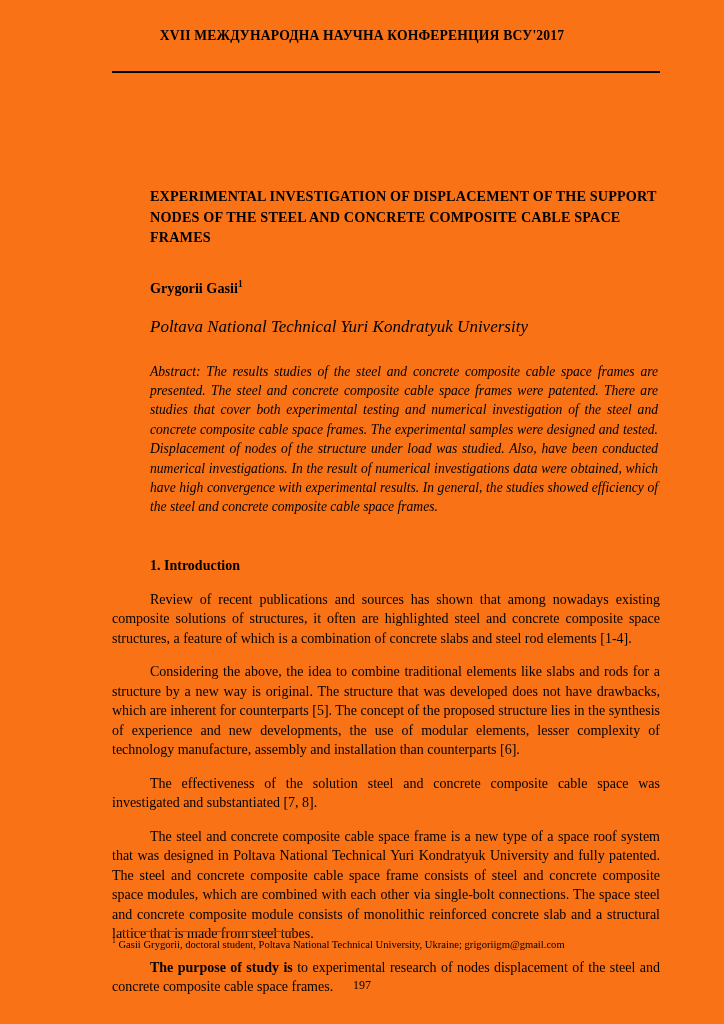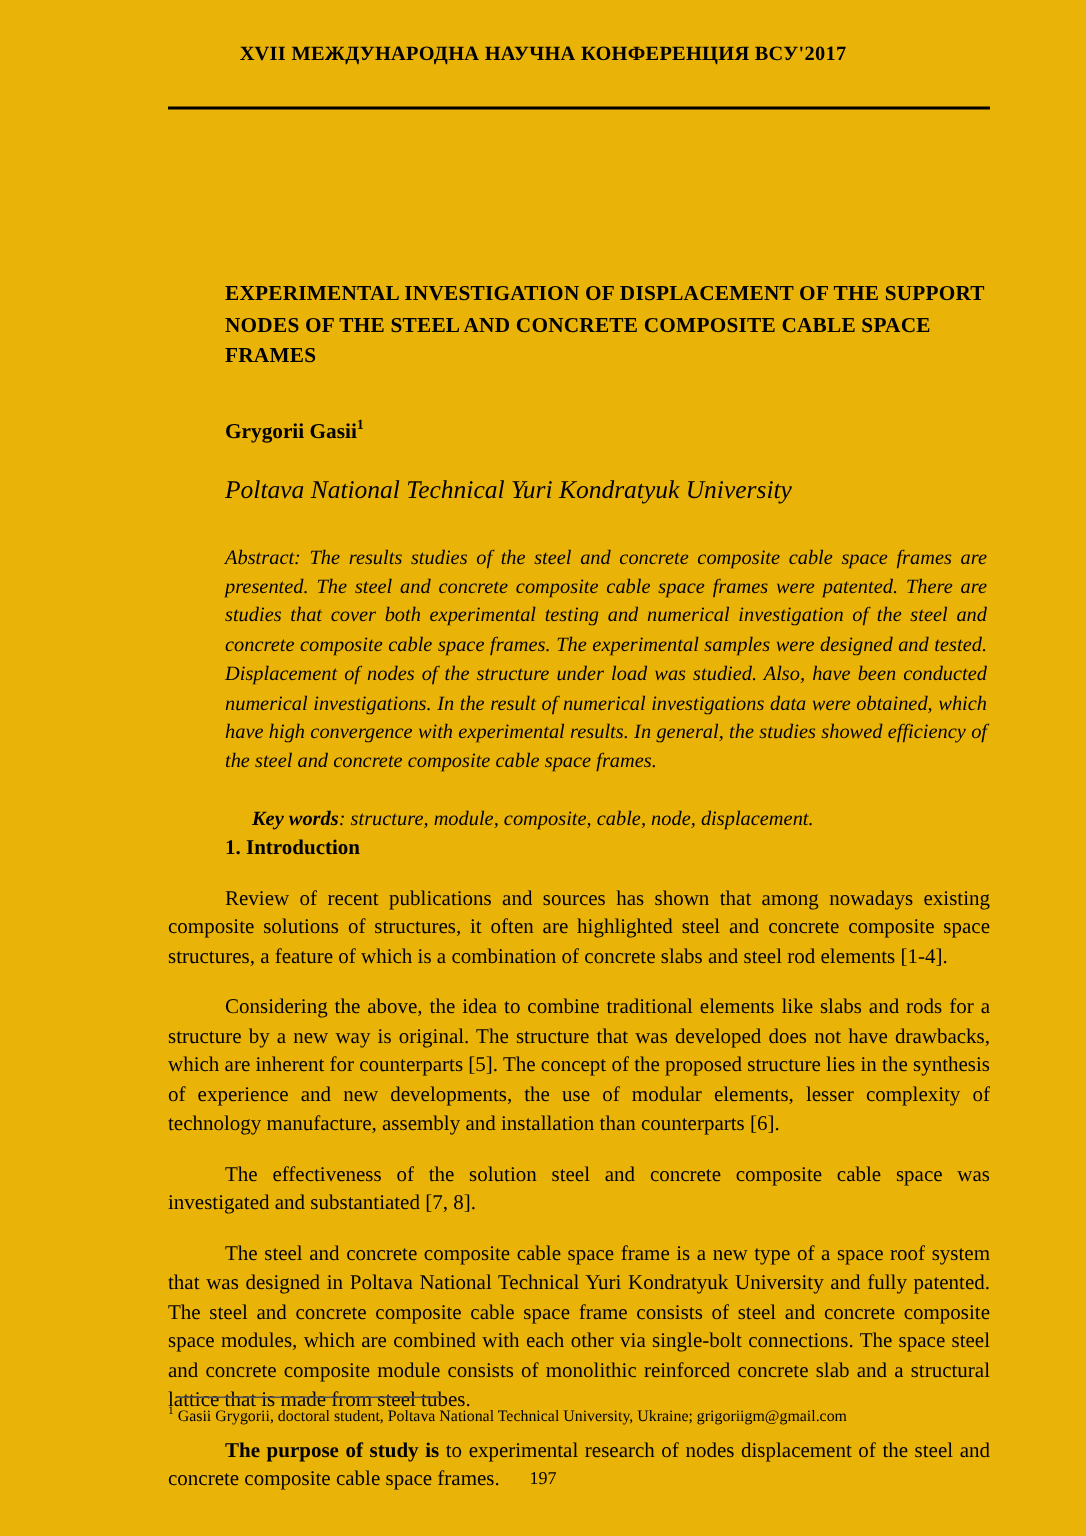--- a/index.html
+++ b/index.html
@@ -4,21 +4,21 @@
 <style>
   html, body {
     margin: 0;
     padding: 0;
     background: #ffffff;
   }
   .page {
     position: relative;
     width: 724px;
     height: 1024px;
-    background: #eab308;
+    background: #f97316;
     font-family: "Liberation Serif", "DejaVu Serif", serif;
     color: #000000;
     overflow: hidden;
   }
 
   
   .header {
     position: absolute;
     left: 0;
     top: 26px;
@@ -169,23 +169,20 @@
     <div class="author">
       <span>Grygorii Gasii</span><sup>1</sup>
     </div>
 
     <div class="affiliation">Poltava National Technical Yuri Kondratyuk University</div>
 
     <div class="abstract">
       <span class="lead">Abstract</span><span>: The results studies of the steel and concrete composite cable space frames are presented. The steel and concrete composite cable space frames were patented. There are studies that cover both experimental testing and numerical investigation of the steel and concrete composite cable space frames. The experimental samples were designed and tested. Displacement of nodes of the structure under load was studied. Also, have been conducted numerical investigations. In the result of numerical investigations data were obtained, which have high convergence with experimental results. In general, the studies showed efficiency of the steel and concrete composite cable space frames.</span>
     </div>
 
-    <div class="keywords">
-      <span class="lead">Key words</span><span>: structure, module, composite, cable, node, displacement.</span>
-    </div>
 
   </div>
 
   <div class="body">
 
     <div class="section-heading">1. Introduction</div>
 
     <p class="para">
       <span>Review of recent publications and sources has shown that among nowadays existing composite solutions of structures, it often are highlighted steel and concrete composite space structures, a feature of which is a combination of concrete slabs and steel rod elements [1-4].</span>
     </p>

